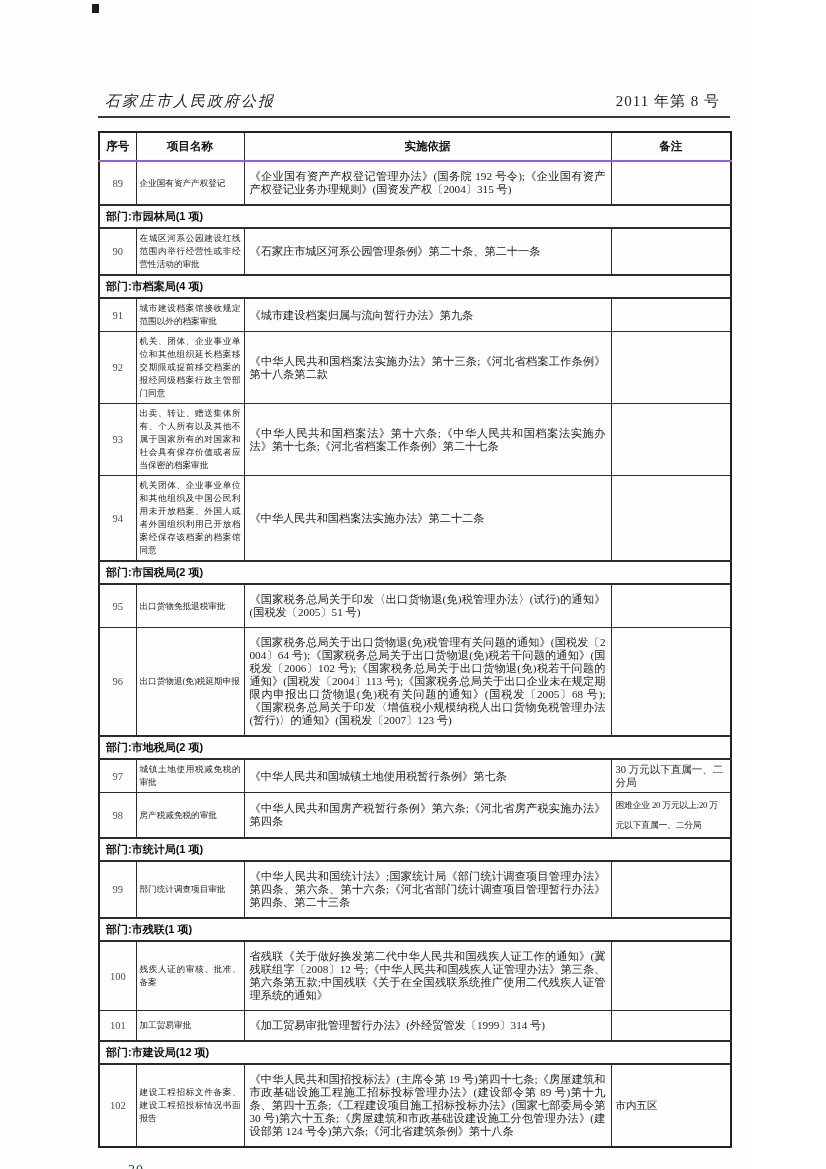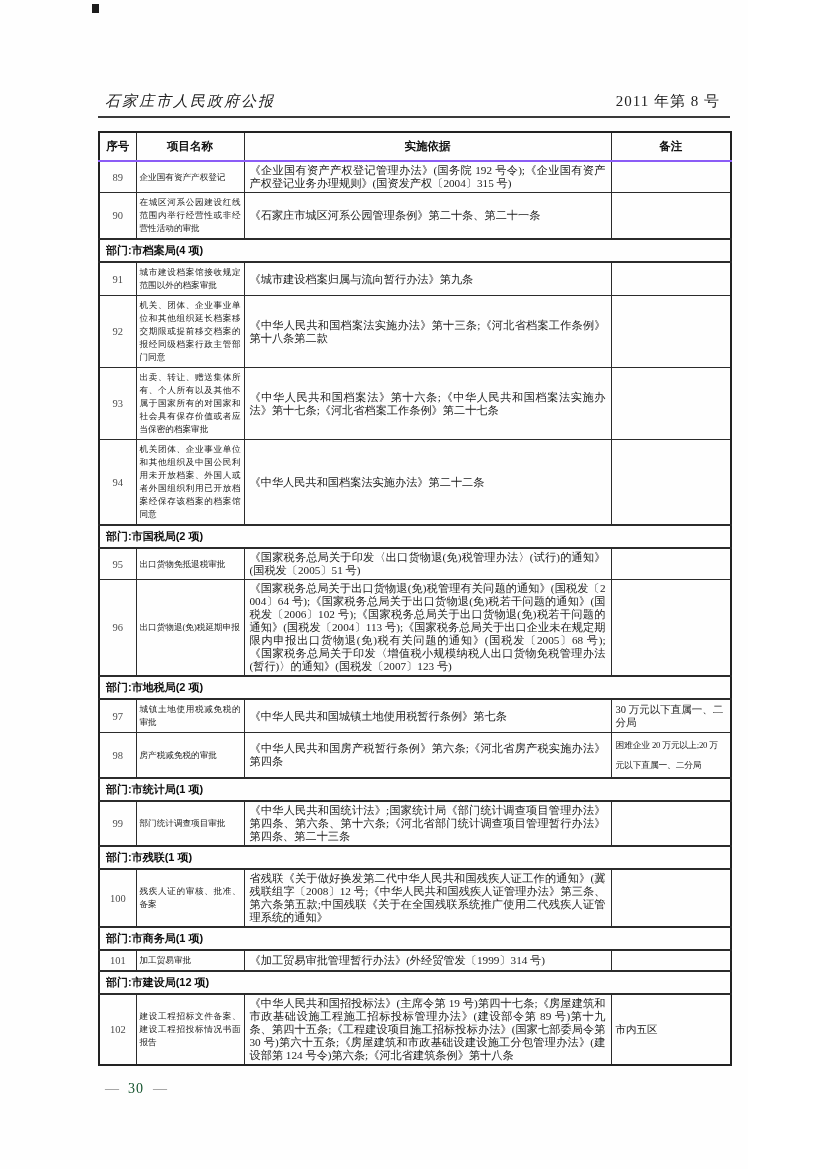--- a/index.html
+++ b/index.html
@@ -78,21 +78,21 @@
     padding: 2px 1px;
   }
   td.cell-name {
     font-size: 8.6px;
     padding: 3px 3px;
     text-align: justify;
     color: #222;
   }
   td.cell-basis {
     font-size: 11.2px;
-    padding: 2px 5px;
+    padding: 8px 5px;
     text-align: justify;
     color: #1b1b1b;
   }
   td.cell-remark {
     font-size: 10.5px;
     padding: 2px 4px;
     color: #1b1b1b;
   }
   td.cell-remark.tight {
     font-size: 8.8px;
@@ -149,20 +149,23 @@
         </tr>
       </thead>
       <tbody>
   <tr class="item-row">
     <td class="cell-no">89</td>
     <td class="cell-name">企业国有资产产权登记</td>
     <td class="cell-basis">《企业国有资产产权登记管理办法》(国务院 192 号令);《企业国有资产产权登记业务办理规则》(国资发产权〔2004〕315 号)</td>
     <td class="cell-remark"></td>
   </tr>
 
+  <tr class="section-row">
+    <td colspan="4">部门:市园林局(1 项)</td>
+  </tr>
 
   <tr class="item-row">
     <td class="cell-no">90</td>
     <td class="cell-name">在城区河系公园建设红线范围内举行经营性或非经营性活动的审批</td>
     <td class="cell-basis">《石家庄市城区河系公园管理条例》第二十条、第二十一条</td>
     <td class="cell-remark"></td>
   </tr>
 
   <tr class="section-row">
     <td colspan="4">部门:市档案局(4 项)</td>
@@ -247,23 +250,20 @@
     <td colspan="4">部门:市残联(1 项)</td>
   </tr>
 
   <tr class="item-row">
     <td class="cell-no">100</td>
     <td class="cell-name">残疾人证的审核、批准、备案</td>
     <td class="cell-basis">省残联《关于做好换发第二代中华人民共和国残疾人证工作的通知》(冀残联组字〔2008〕12 号;《中华人民共和国残疾人证管理办法》第三条、第六条第五款;中国残联《关于在全国残联系统推广使用二代残疾人证管理系统的通知》</td>
     <td class="cell-remark"></td>
   </tr>
 
-  <tr class="section-row">
-    <td colspan="4">部门:市商务局(1 项)</td>
-  </tr>
 
   <tr class="item-row">
     <td class="cell-no">101</td>
     <td class="cell-name">加工贸易审批</td>
     <td class="cell-basis">《加工贸易审批管理暂行办法》(外经贸管发〔1999〕314 号)</td>
     <td class="cell-remark"></td>
   </tr>
 
   <tr class="section-row">
     <td colspan="4">部门:市建设局(12 项)</td>

